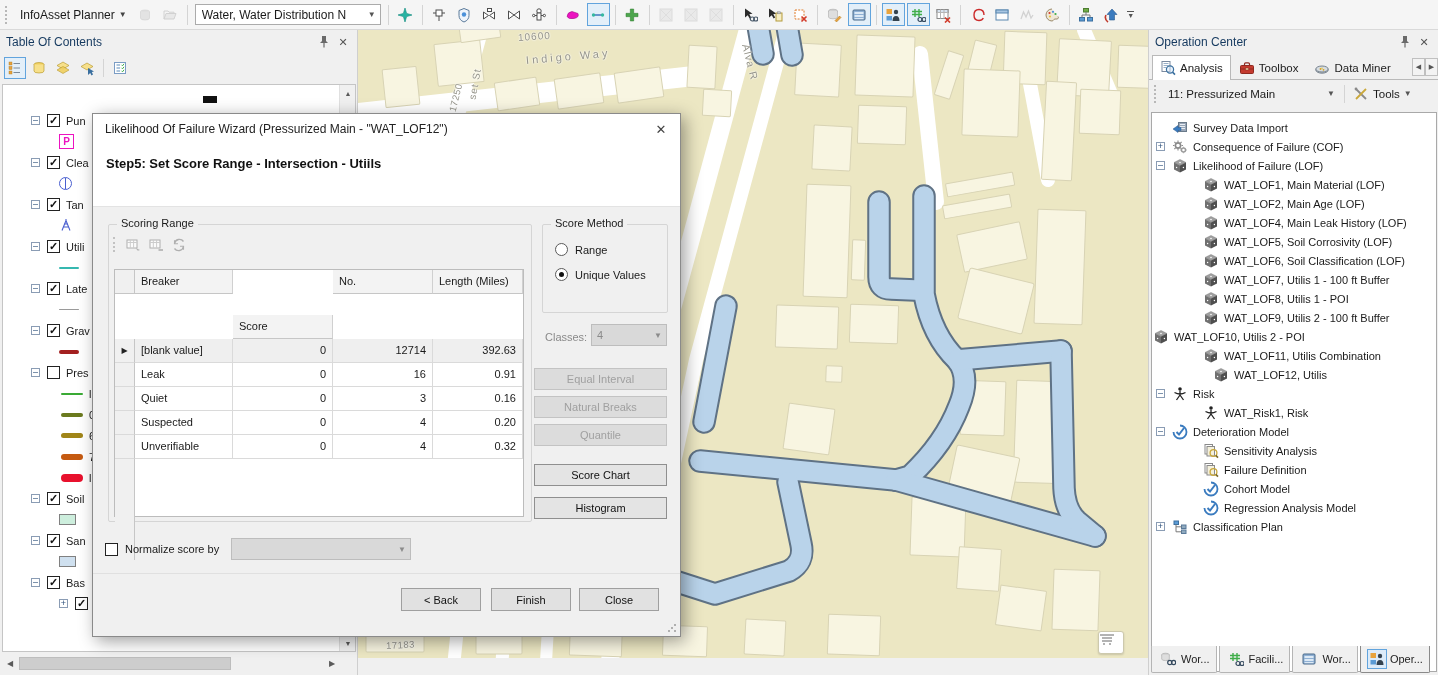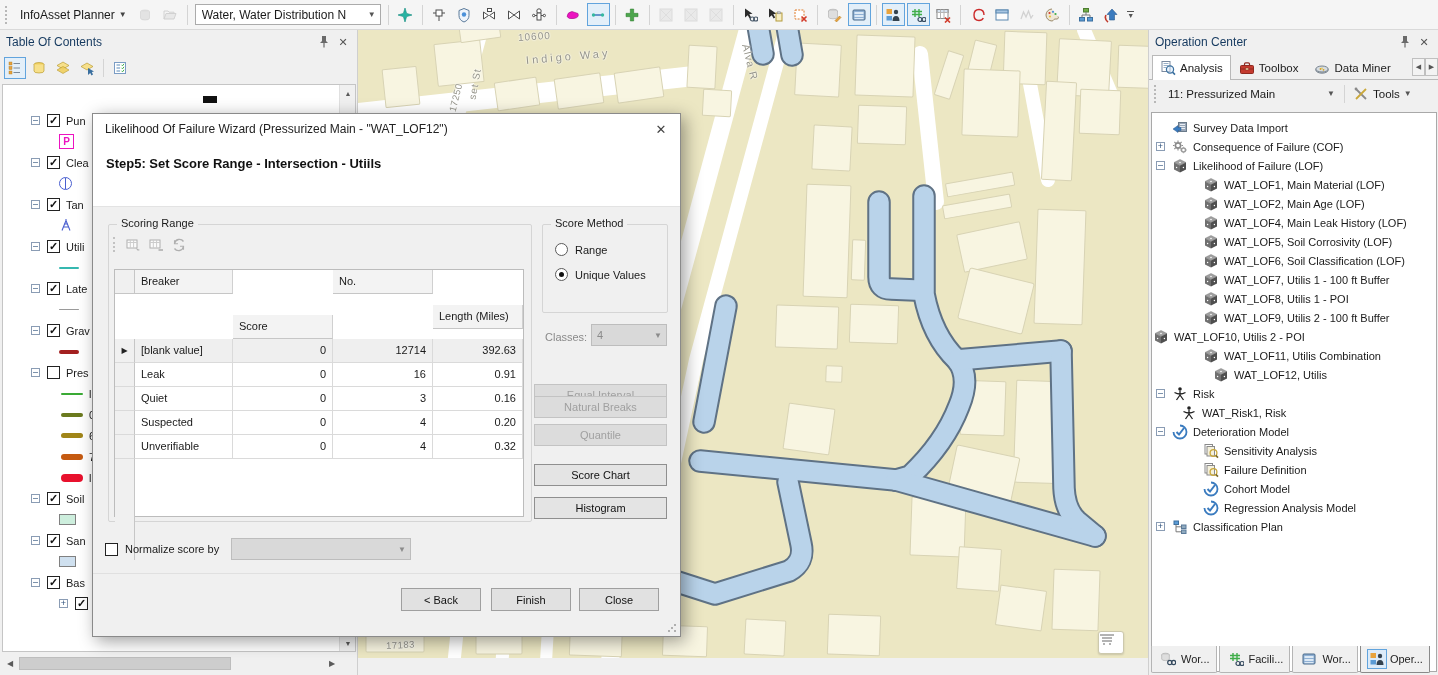--- a/index.html
+++ b/index.html
@@ -879,21 +879,21 @@
       <div class="oc-row" style="padding-left: 4px;">
         <span class="expander" style="margin-right: 6px;">–</span>
         <span class="ic">
           <svg width="16" height="16" viewBox="0 0 16 16" xmlns="http://www.w3.org/2000/svg">
             <circle cx="8" cy="3" r="1.8" fill="#222"></circle>
             <path d="M8,4.8 V9 M2.5,6.5 Q8,9.5 13.5,6.5 M8,9 L4.5,14 M8,9 L11.5,14" fill="none" stroke="#222" stroke-width="1.3"></path>
           </svg>
         </span>
         <span class="lbl">Risk</span>
       </div>
-      <div class="oc-row" style="padding-left: 28px;">
+      <div class="oc-row" style="padding-left: 50px;">
         <span class="ic">
           <svg width="16" height="16" viewBox="0 0 16 16" xmlns="http://www.w3.org/2000/svg">
             <circle cx="8" cy="3" r="1.8" fill="#222"></circle>
             <path d="M8,4.8 V9 M2.5,6.5 Q8,9.5 13.5,6.5 M8,9 L4.5,14 M8,9 L11.5,14" fill="none" stroke="#222" stroke-width="1.3"></path>
           </svg>
         </span>
         <span class="lbl">WAT_Risk1, Risk</span>
       </div>
       <div class="oc-row" style="padding-left: 4px;">
         <span class="expander" style="margin-right: 6px;">–</span>
@@ -1038,21 +1038,21 @@
               <path d="M12.5,12.8 V9.2 H9" fill="none" stroke="#9a9a9a" stroke-width="1.1"></path>
             </svg>
           </span>
       </div>
       <div id="grid">
           <div class="grow">
             <div class="gcell hd selcol" style="width: 20px;"></div>
             <div class="gcell hd" style="width: 98px;">Breaker</div>
             <div class="gcell hd" style="width: 100px; margin-top: 45px;">Score</div>
             <div class="gcell hd" style="width: 100px;">No.</div>
-            <div class="gcell hd" style="width: 90px; margin-top: 35px;">Length (Miles)</div>
+            <div class="gcell hd" style="width: 90px;">Length (Miles)</div>
           </div>
           <div class="grow sel">
             <div class="gcell selcol" style="width: 20px;">▶</div>
             <div class="gcell txt" style="width: 98px;">[blank value]</div>
             <div class="gcell num" style="width: 100px;">0</div>
             <div class="gcell num" style="width: 100px;">12714</div>
             <div class="gcell num" style="width: 90px;">392.63</div>
           </div>
           <div class="grow">
             <div class="gcell selcol" style="width: 20px;"></div>
@@ -1099,21 +1099,21 @@
             <span>Unique Values</span>
           </div>
         </div>
     </div>
     <span class="classes-label">Classes:</span>
     <div class="combo dis classes-combo">
       <span>4</span>
       <span class="dd">▼</span>
     </div>
     <div id="class-btns">
-        <button class="dbtn dis" disabled="" style="left: 441px; top: 161px; margin-top: 16px;">Equal Interval</button>
+        <button class="dbtn dis" disabled="" style="left: 441px; top: 161px;">Equal Interval</button>
         <button class="dbtn dis" disabled="" style="left: 441px; top: 189px;">Natural Breaks</button>
         <button class="dbtn dis" disabled="" style="left: 441px; top: 217px;">Quantile</button>
       </div>
     <div id="chart-btns">
         <button class="dbtn" style="left: 441px; top: 257px; background: rgb(228, 228, 228);">Score Chart</button>
         <button class="dbtn" style="left: 441px; top: 290px; background: rgb(228, 228, 228);">Histogram</button>
       </div>
     <span class="norm-cb"></span>
     <span class="norm-label">Normalize score by</span>
     <div class="combo dis norm-combo">

